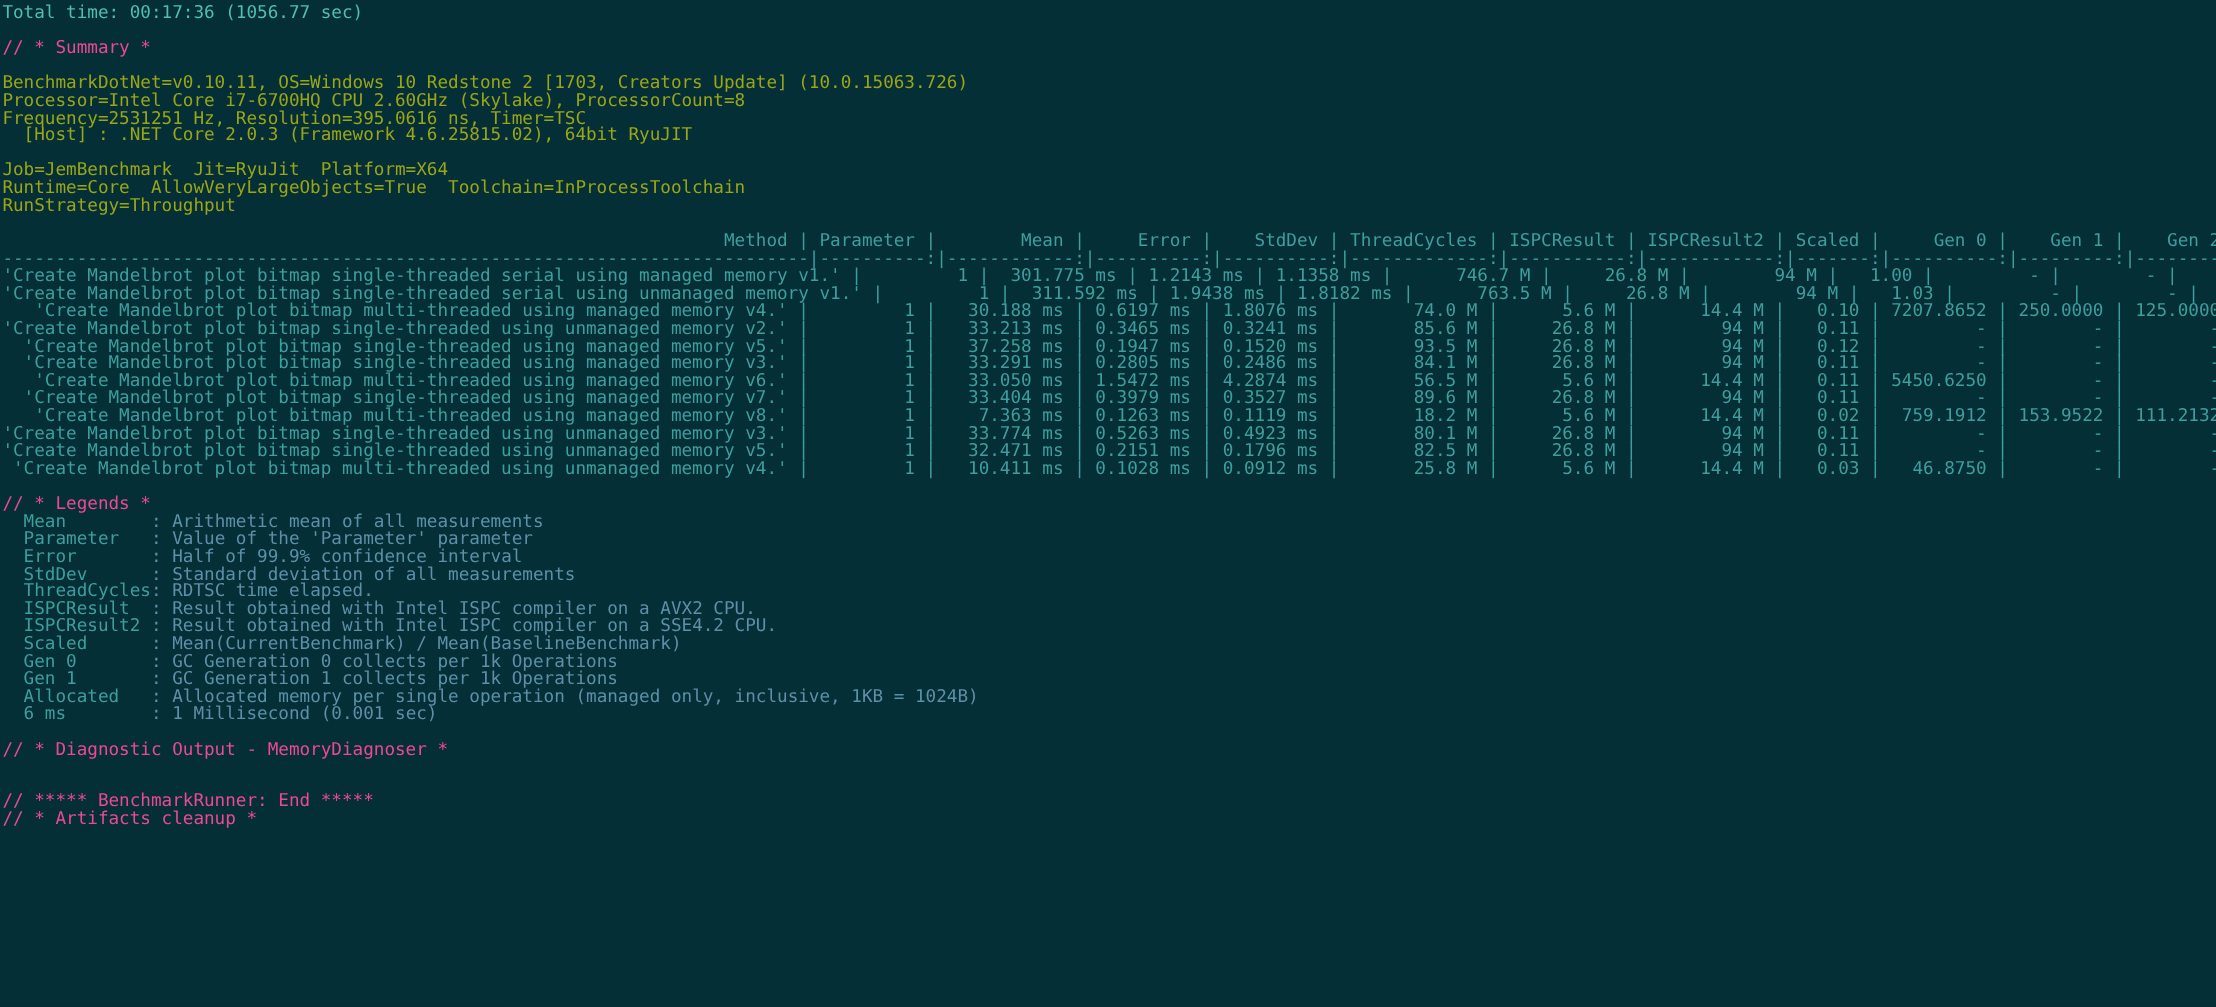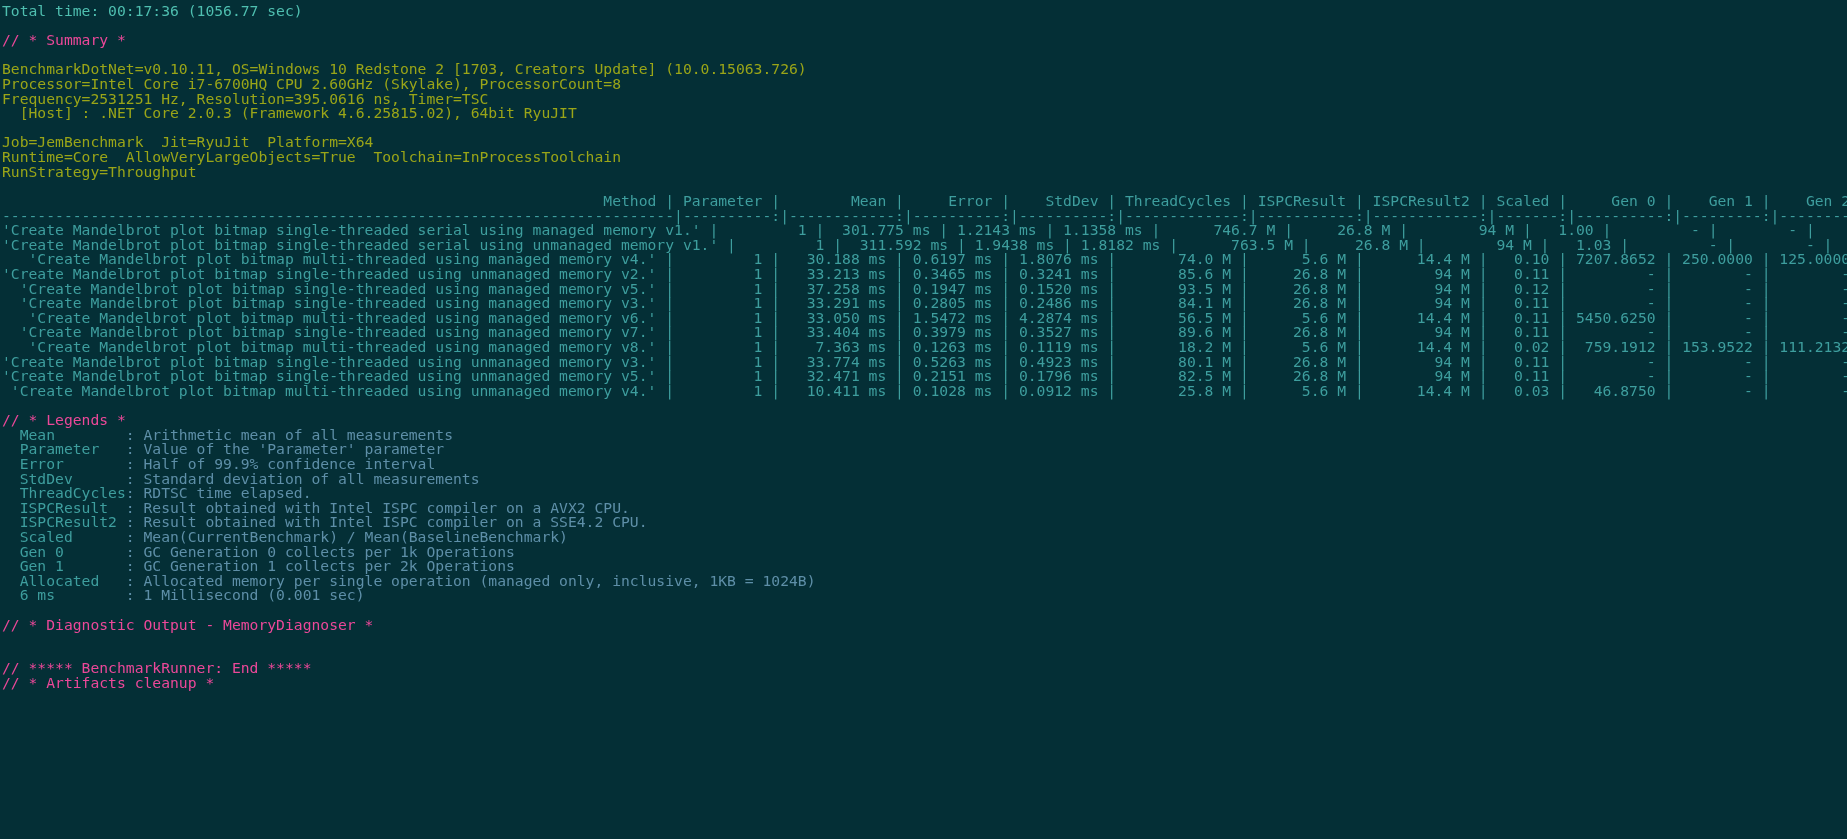--- a/index.html
+++ b/index.html
@@ -74,21 +74,21 @@
     <div class="line"><span class="seg c-magenta">// * Legends *</span></div>
     <div class="line"><span class="seg c-legend-key">  Mean        </span><span class="seg c-legend-val">: </span><span class="seg c-legend-val">Arithmetic mean of all measurements</span></div>
     <div class="line"><span class="seg c-legend-key">  Parameter   </span><span class="seg c-legend-val">: </span><span class="seg c-legend-val">Value of the 'Parameter' parameter</span></div>
     <div class="line"><span class="seg c-legend-key">  Error       </span><span class="seg c-legend-val">: </span><span class="seg c-legend-val">Half of 99.9% confidence interval</span></div>
     <div class="line"><span class="seg c-legend-key">  StdDev      </span><span class="seg c-legend-val">: </span><span class="seg c-legend-val">Standard deviation of all measurements</span></div>
     <div class="line"><span class="seg c-legend-key">  ThreadCycles</span><span class="seg c-legend-val">: </span><span class="seg c-legend-val">RDTSC time elapsed.</span></div>
     <div class="line"><span class="seg c-legend-key">  ISPCResult  </span><span class="seg c-legend-val">: </span><span class="seg c-legend-val">Result obtained with Intel ISPC compiler on a AVX2 CPU.</span></div>
     <div class="line"><span class="seg c-legend-key">  ISPCResult2 </span><span class="seg c-legend-val">: </span><span class="seg c-legend-val">Result obtained with Intel ISPC compiler on a SSE4.2 CPU.</span></div>
     <div class="line"><span class="seg c-legend-key">  Scaled      </span><span class="seg c-legend-val">: </span><span class="seg c-legend-val">Mean(CurrentBenchmark) / Mean(BaselineBenchmark)</span></div>
     <div class="line"><span class="seg c-legend-key">  Gen 0       </span><span class="seg c-legend-val">: </span><span class="seg c-legend-val">GC Generation 0 collects per 1k Operations</span></div>
-    <div class="line"><span class="seg c-legend-key">  Gen 1       </span><span class="seg c-legend-val">: </span><span class="seg c-legend-val">GC Generation 1 collects per 2k Operations</span></div>
+    <div class="line"><span class="seg c-legend-key">  Gen 1       </span><span class="seg c-legend-val">: </span><span class="seg c-legend-val">GC Generation 1 collects per 1k Operations</span></div>
     <div class="line"><span class="seg c-legend-key">  Allocated   </span><span class="seg c-legend-val">: </span><span class="seg c-legend-val">Allocated memory per single operation (managed only, inclusive, 1KB = 1024B)</span></div>
     <div class="line"><span class="seg c-legend-key">  6 ms        </span><span class="seg c-legend-val">: </span><span class="seg c-legend-val">1 Millisecond (0.001 sec)</span></div>
     <div class="line">&nbsp;</div>
     <div class="line"><span class="seg c-magenta">// * Diagnostic Output - MemoryDiagnoser *</span></div>
     <div class="line">&nbsp;</div>
     <div class="line">&nbsp;</div>
     <div class="line"><span class="seg c-magenta">// ***** BenchmarkRunner: End *****</span></div>
     <div class="line"><span class="seg c-magenta">// * Artifacts cleanup *</span></div>
   </div>
 

